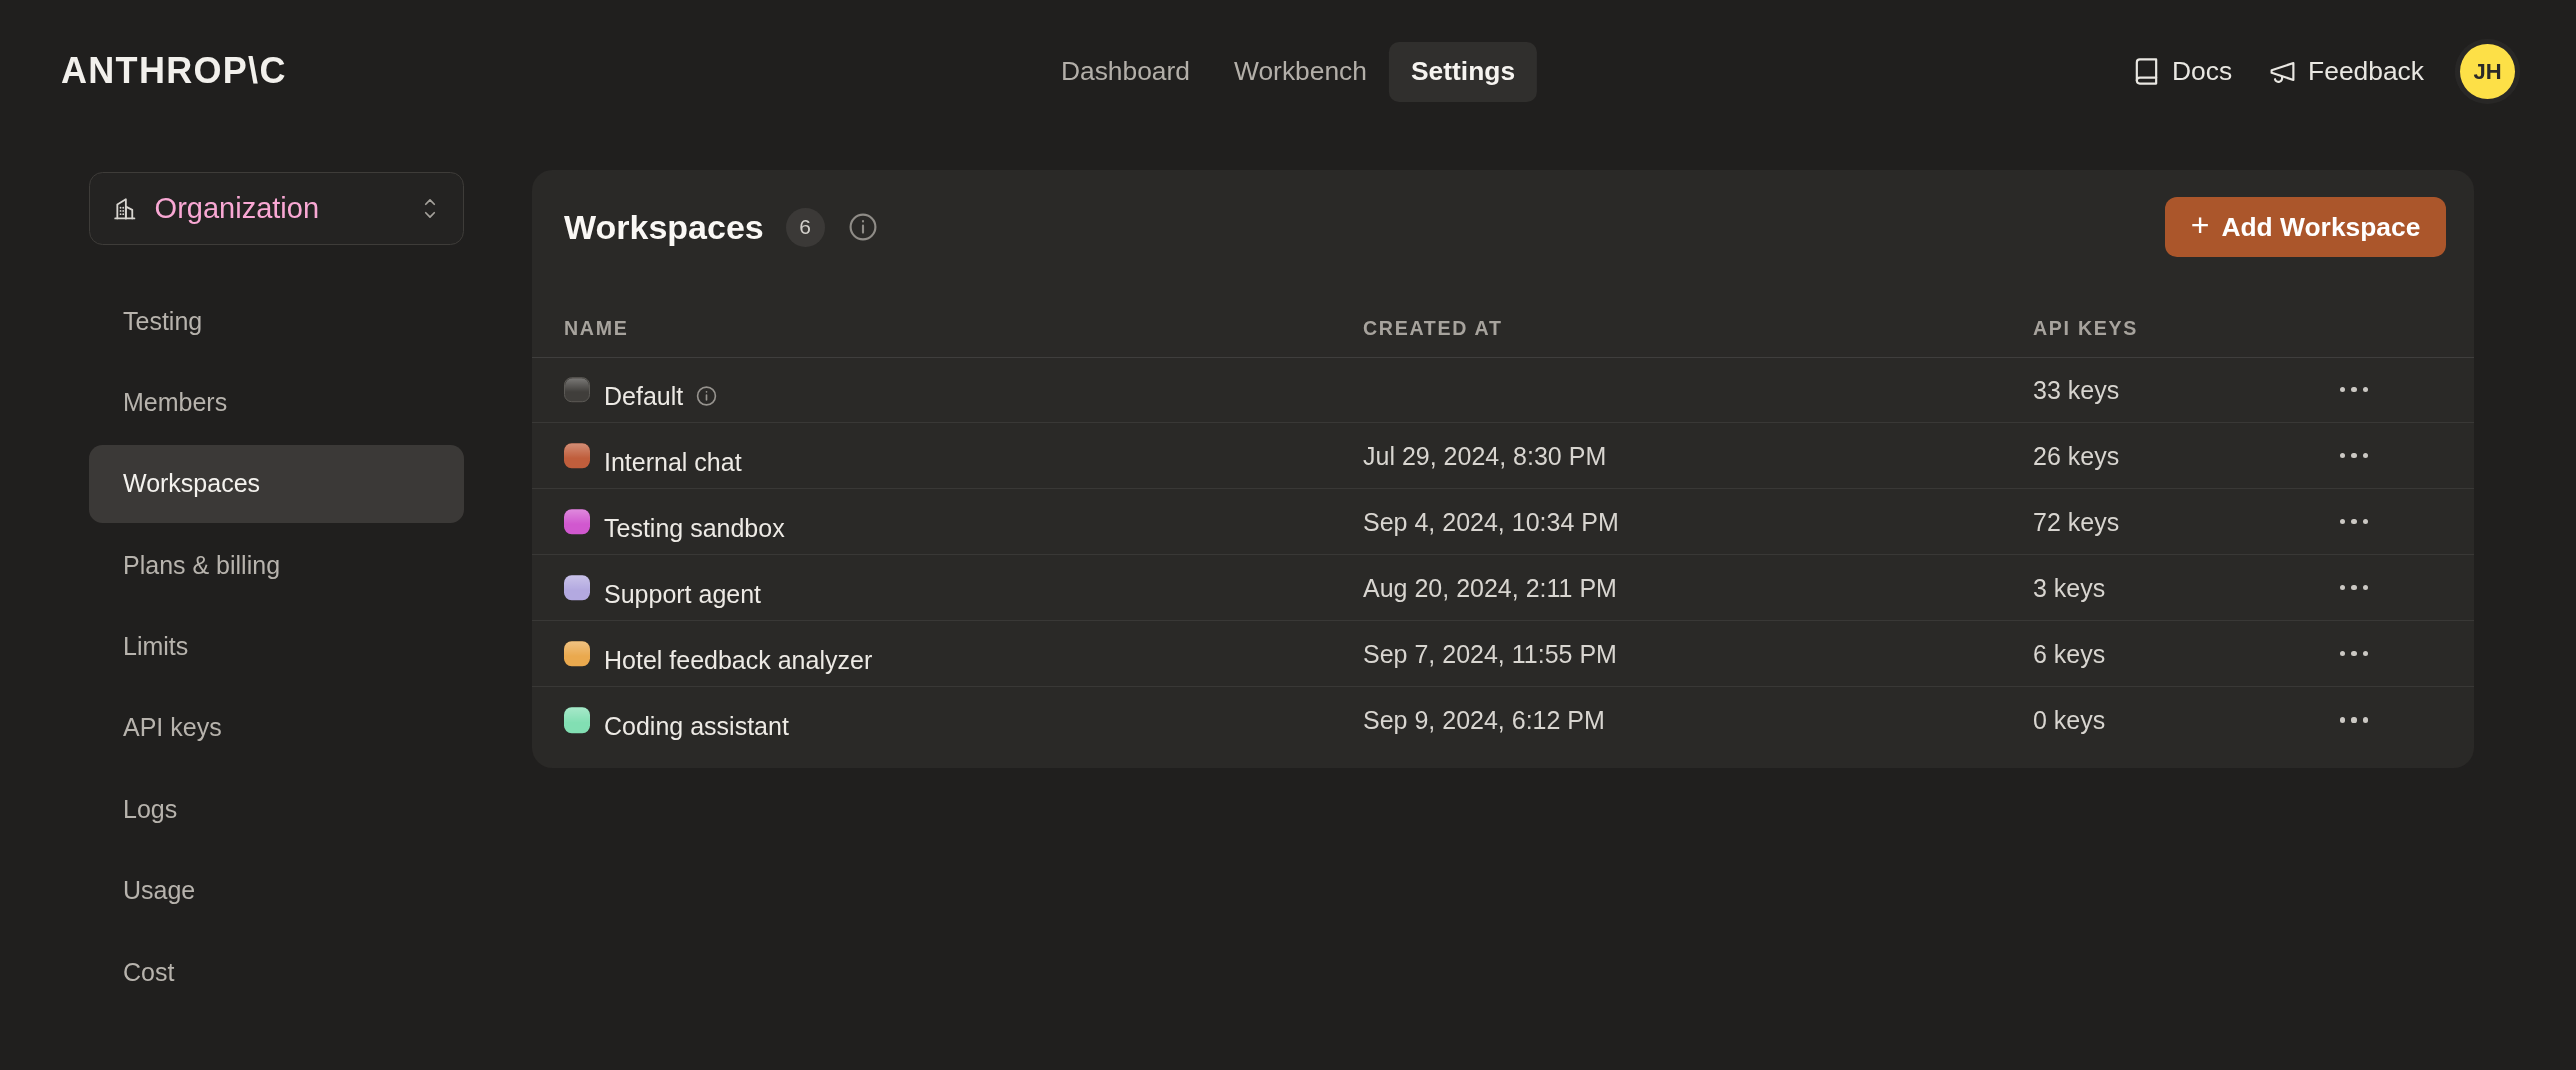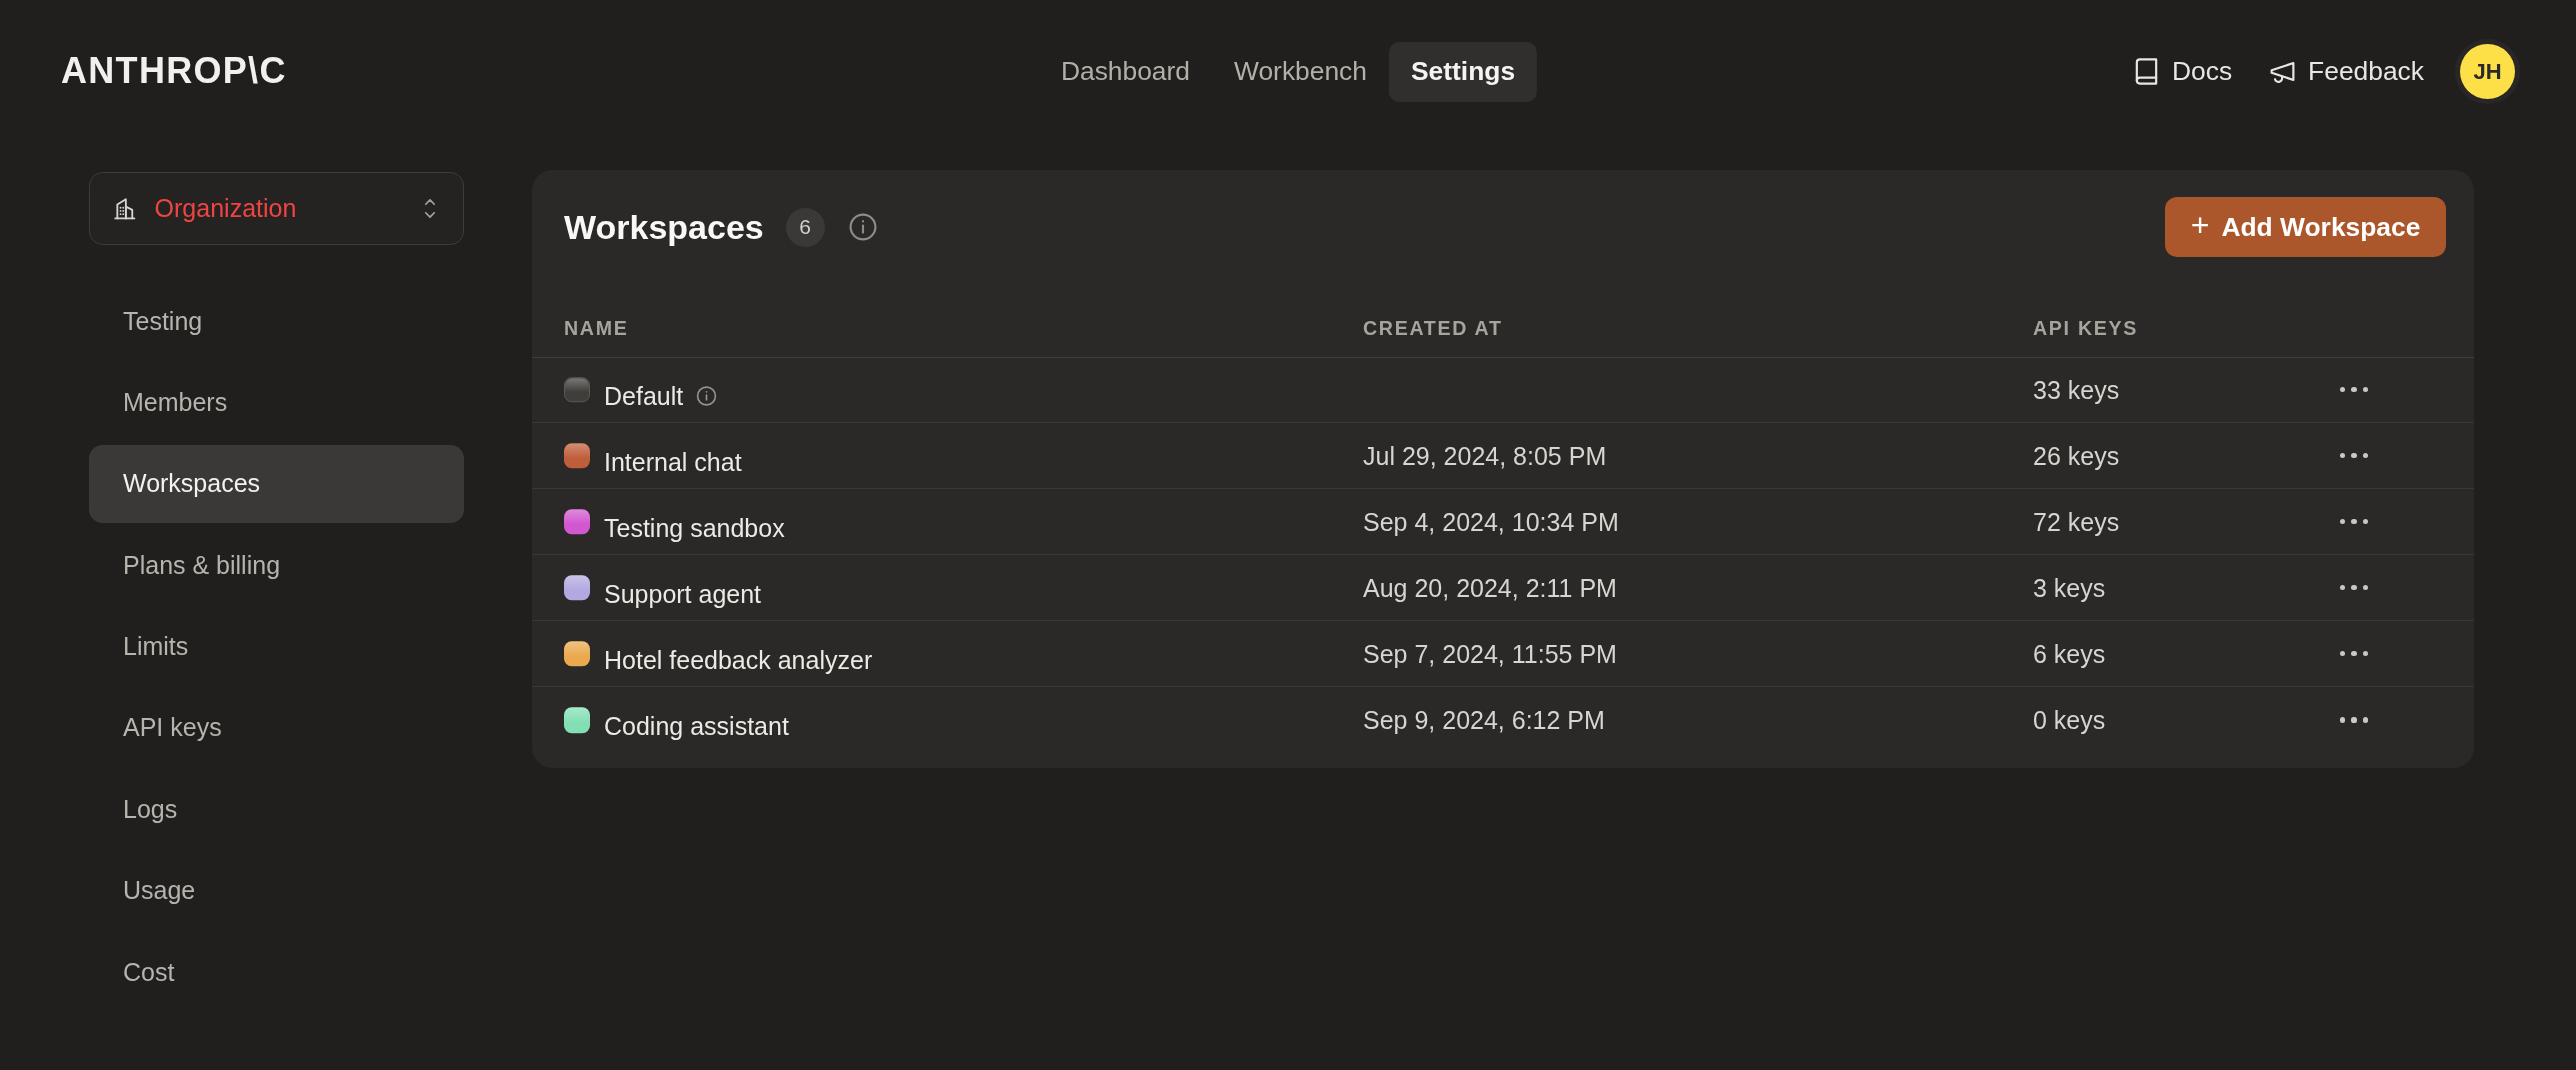--- a/index.html
+++ b/index.html
@@ -49,21 +49,21 @@
   }
 
   
   .org-select {
     position:absolute; left:89px; top:172px; width:375px; height:73px;
     border:1.7px solid #3e3c39; border-radius:13.6px; background:#242322;
     display:flex; align-items:center; padding:0 22px; gap:17px;
     cursor:pointer;
   }
   .org-select svg.building { width:25.6px; height:25.6px; stroke:#d8d5d0; }
-  .org-select .org-label { flex:1; font-size:25px; color:#ef4444; }
+  .org-select .org-label { flex:1; font-size:29px; color:#f9a8d4; }
   .org-select svg.updown { width:22px; height:29px; stroke:#a5a29c; }
   .side-nav {
     position:absolute; left:89px; top:282px; width:375px;
     display:flex; flex-direction:column; gap:3.4px;
   }
   .side-item {
     height:78px; display:flex; align-items:center;
     padding-left:34px; border-radius:13.6px;
     font-size:25px; color:#b7b3ad; cursor:pointer;
   }
@@ -252,21 +252,21 @@
       <span class="dot"></span>
     </span>
   </div>
 
   <div class="row">
     <span class="swatch" style="background: rgb(192, 94, 60);"></span>
     <span class="row-name">
       <span class="row-name-text">Internal chat</span>
 
     </span>
-    <span class="row-created">Jul 29, 2024, 8:05 PM</span>
+    <span class="row-created">Jul 29, 2024, 8:30 PM</span>
     <span class="row-keys">26 keys</span>
     <span class="row-menu">
       <span class="dot"></span>
       <span class="dot"></span>
       <span class="dot"></span>
     </span>
   </div>
 
   <div class="row">
     <span class="swatch" style="background: rgb(209, 88, 207);"></span>

